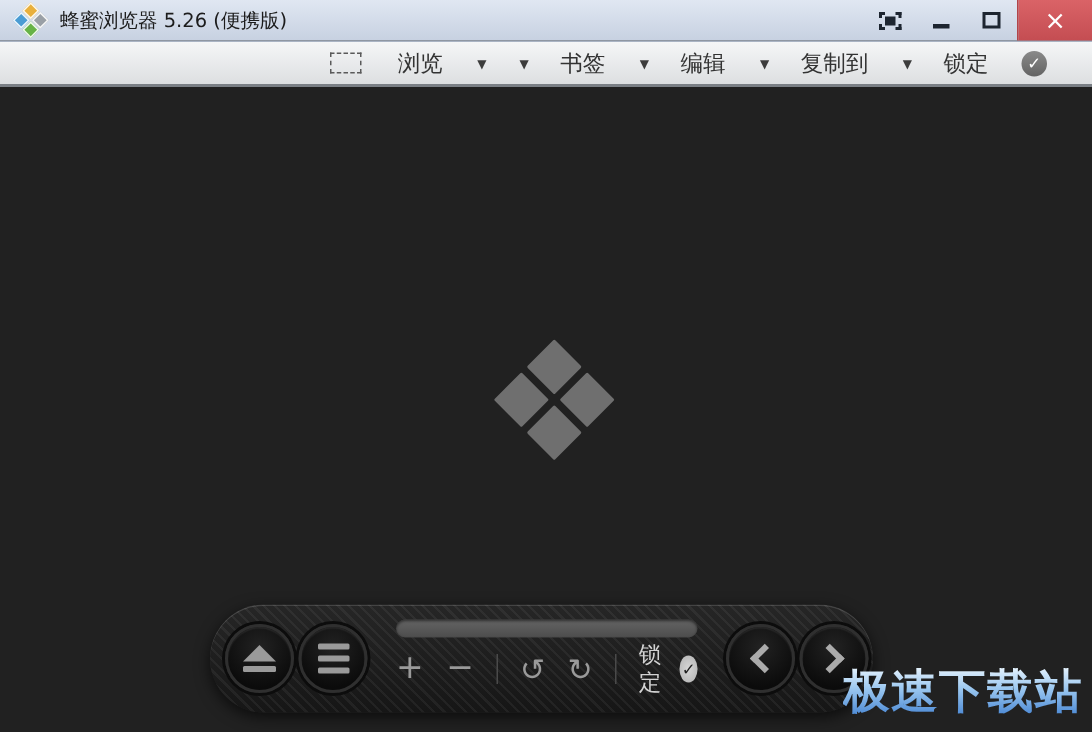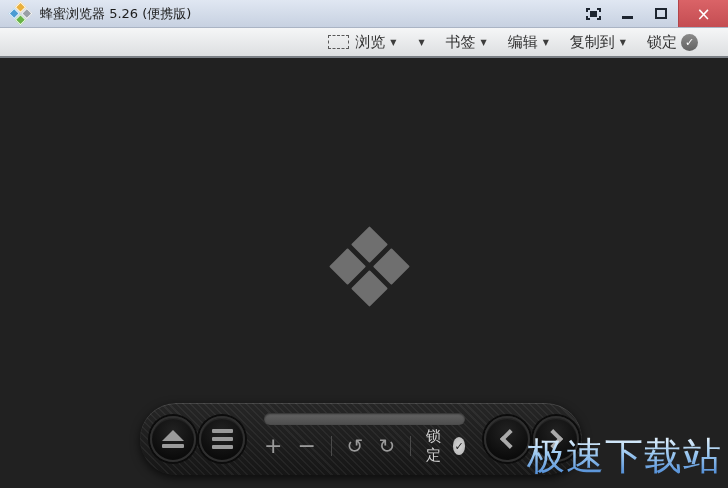--- a/index.html
+++ b/index.html
@@ -33,21 +33,21 @@
   .wc.close{ width:50px; background:linear-gradient(#da6367,#c44d52); color:#fff;
     font-size:17px; border-left:1px solid #b24449; }
 
   
   .menubar{
     height:30px; display:flex; align-items:center; justify-content:flex-end;
     gap:21px; padding-right:30px; font-size:15px; color:#333;
     background:linear-gradient(#f5f6f7,#dddfe1);
     border-bottom:2px solid #7a7f85;
   }
-  .menu-item{ display:flex; align-items:center; gap:4px; cursor:default; }
+  .menu-item{ display:flex; align-items:center; gap:22px; cursor:default; }
   .fit-icon{ width:21px; height:14px; border:1px dashed #5a5a5a; margin-right:2px;
     background:
       linear-gradient(#5a5a5a,#5a5a5a) 2px 2px/3px 1px no-repeat,
       linear-gradient(#5a5a5a,#5a5a5a) right 2px top 2px/3px 1px no-repeat,
       linear-gradient(#5a5a5a,#5a5a5a) 2px bottom 2px/3px 1px no-repeat,
       linear-gradient(#5a5a5a,#5a5a5a) right 2px bottom 2px/3px 1px no-repeat; }
   .caret{ font-size:8px; color:#3c3c3c; margin-left:1px; }
   .check-circle{ width:17px; height:17px; border-radius:50%; display:flex; align-items:center;
     justify-content:center; background:linear-gradient(#8a8a8a,#636363);
     color:#fff; font-size:11px; font-weight:bold; font-style:normal; }
@@ -89,21 +89,21 @@
     gap:15px; padding-bottom:8px; color:#9a9a9a; }
   .zi{ font-size:22px; line-height:1; cursor:pointer; }
   .vdiv{ width:1px; height:20px; background:#4a4a4a; }
   .rot{ font-size:20px; line-height:1; cursor:pointer; color:#9a9a9a; }
   .lock-group{ display:flex; align-items:center; gap:6px; cursor:pointer; }
   .lock-label{ font-size:15px; color:#d2d2d2; }
   .check-circle.light{ width:18px; height:18px; background:radial-gradient(#d6d6d6,#b2b2b2); color:#1d1d1d; }
 
   
   .watermark{
-    position:absolute; right:6px; bottom:6px; font-size:38px; font-weight:normal;
+    position:absolute; right:6px; bottom:6px; font-size:31px; font-weight:bold;
     letter-spacing:1px;
     background:linear-gradient(#f4fbff 5%, #9cc8f0 45%, #3f7fd0 95%);
     -webkit-background-clip:text; background-clip:text; color:transparent;
   }
 </style>
 </head>
 <body>
 
 <div class="window">
 

